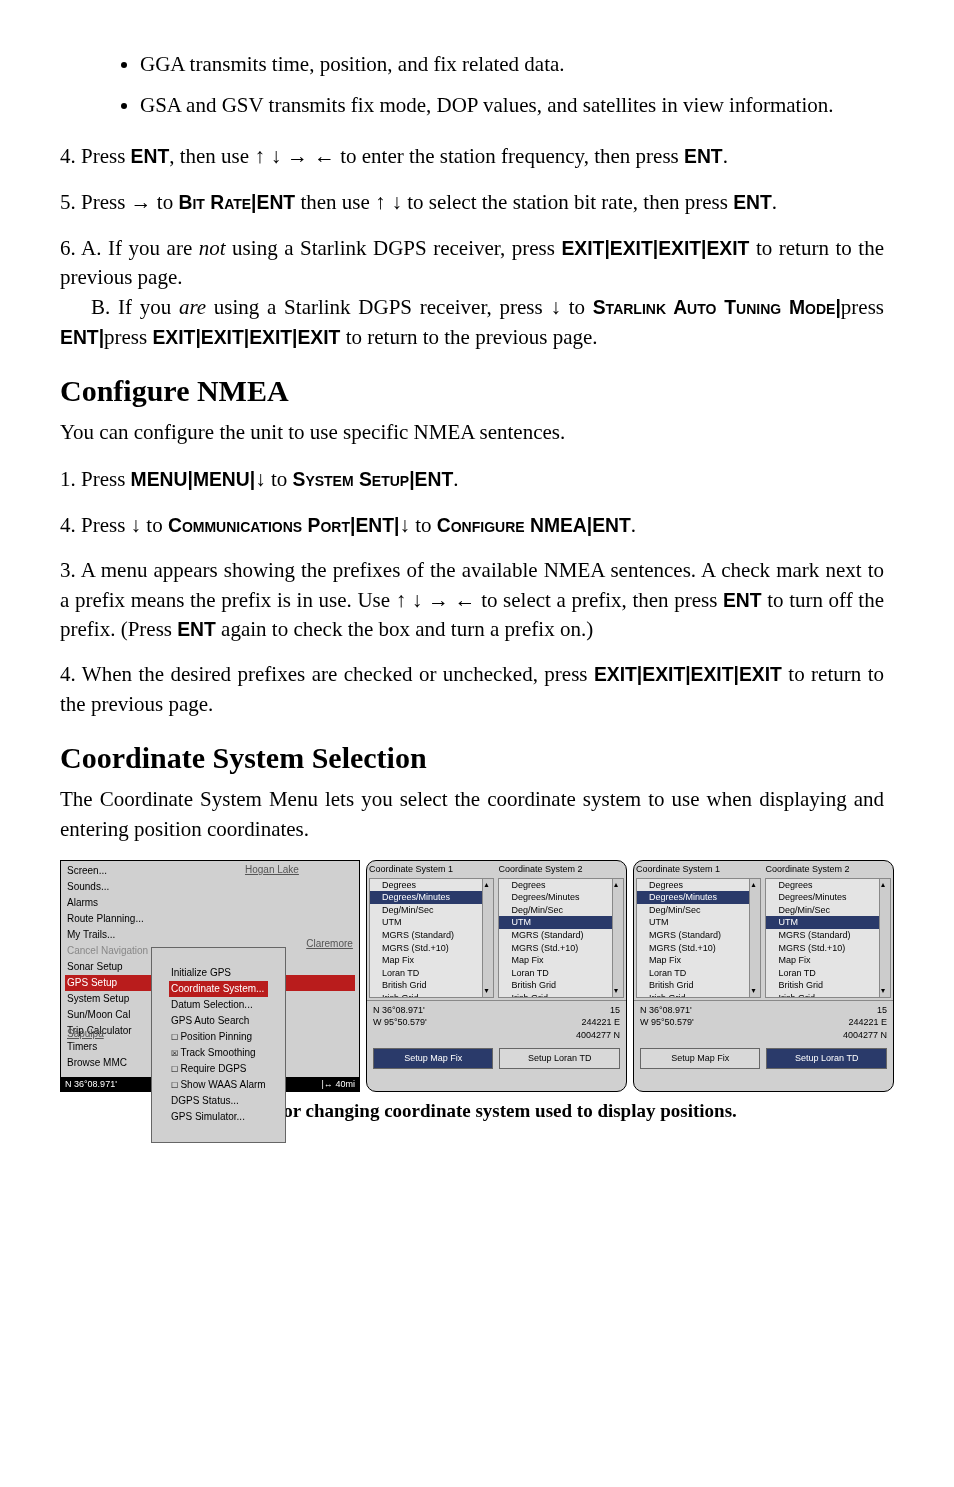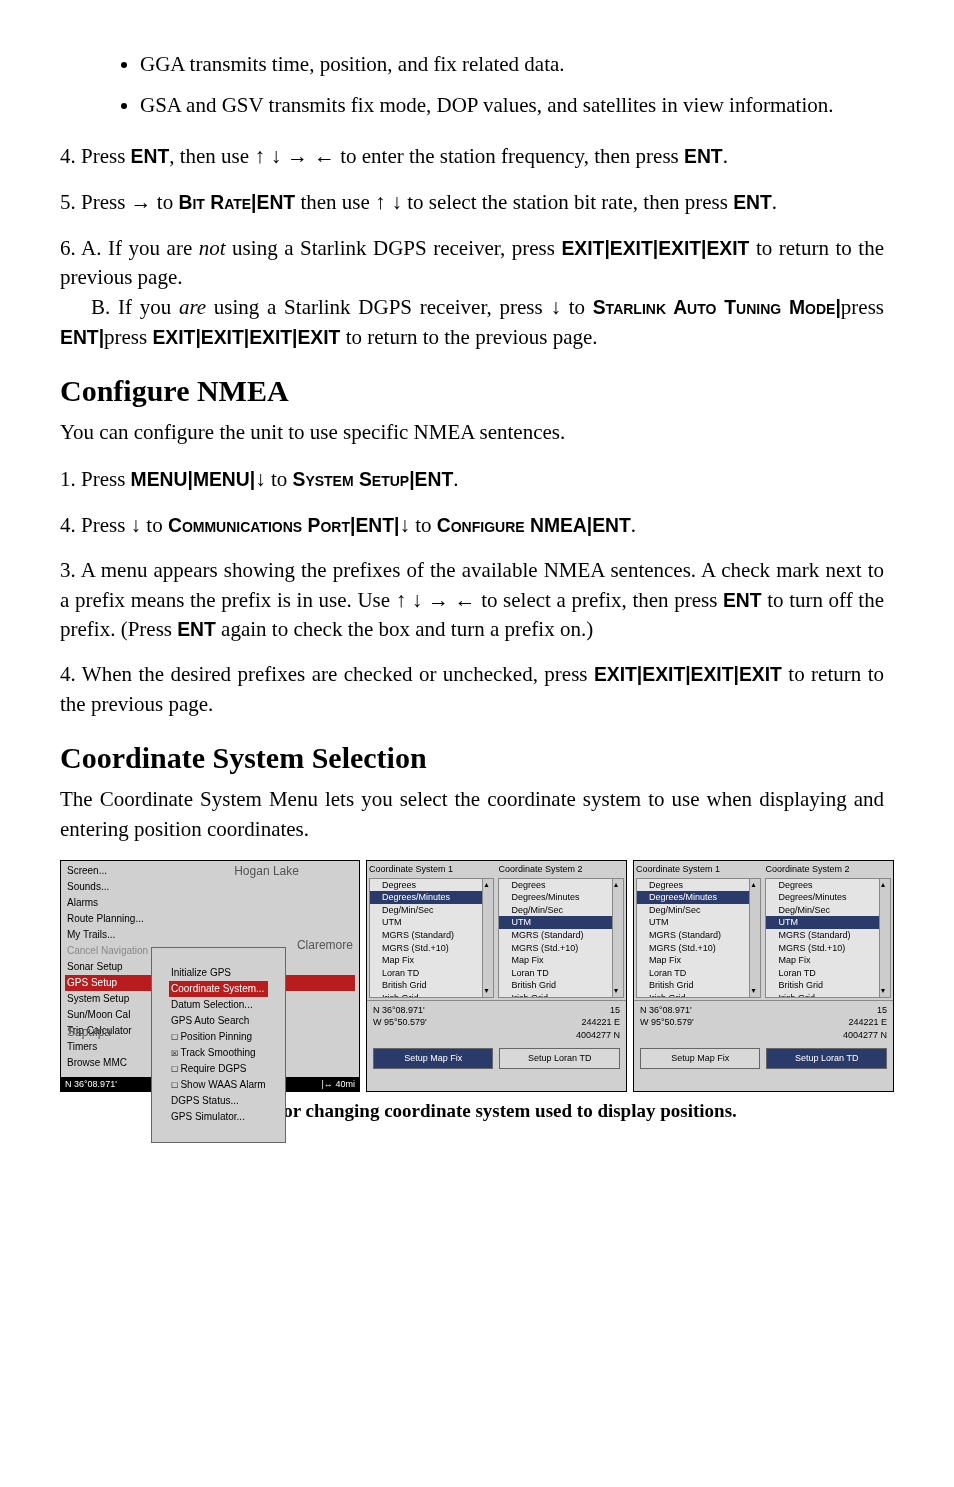--- a/index.html
+++ b/index.html
@@ -49,21 +49,21 @@
   .panel {
     border: 1px solid #000;
     background: #d0d0d0;
     font-family: Arial, sans-serif;
     font-size: 10px;
     color: #000;
     position: relative;
     flex: 1;
   }
   .panel-a { flex: 1.15; min-height: 230px; }
-  .panel-b, .panel-c { flex: 1; min-height: 230px; }
+  .panel-b, .panel-c { flex: 1; min-height: 230px; border-radius: 10px; }
   .menu-list {
     padding: 2px 4px;
   }
   .menu-item {
     padding: 1px 2px;
     white-space: nowrap;
   }
   .menu-item.hl {
     background: #b91c1c;
     color: #fff;
@@ -75,22 +75,23 @@
     position: absolute;
     left: 90px;
     top: 86px;
     background: #d0d0d0;
     border: 1px solid #666;
     padding: 17px;
     z-index: 2;
   }
   .panel-a .maptext {
     position: absolute;
-    font-size: 12px;
+    font-size: 10px;
     color: #555;
+    text-decoration: underline;
   }
   .panel-a .statusbar {
     position: absolute;
     bottom: 0; left: 0; right: 0;
     height: 14px;
     background: #000;
     color: #fff;
     display: flex;
     justify-content: space-between;
     align-items: center;

